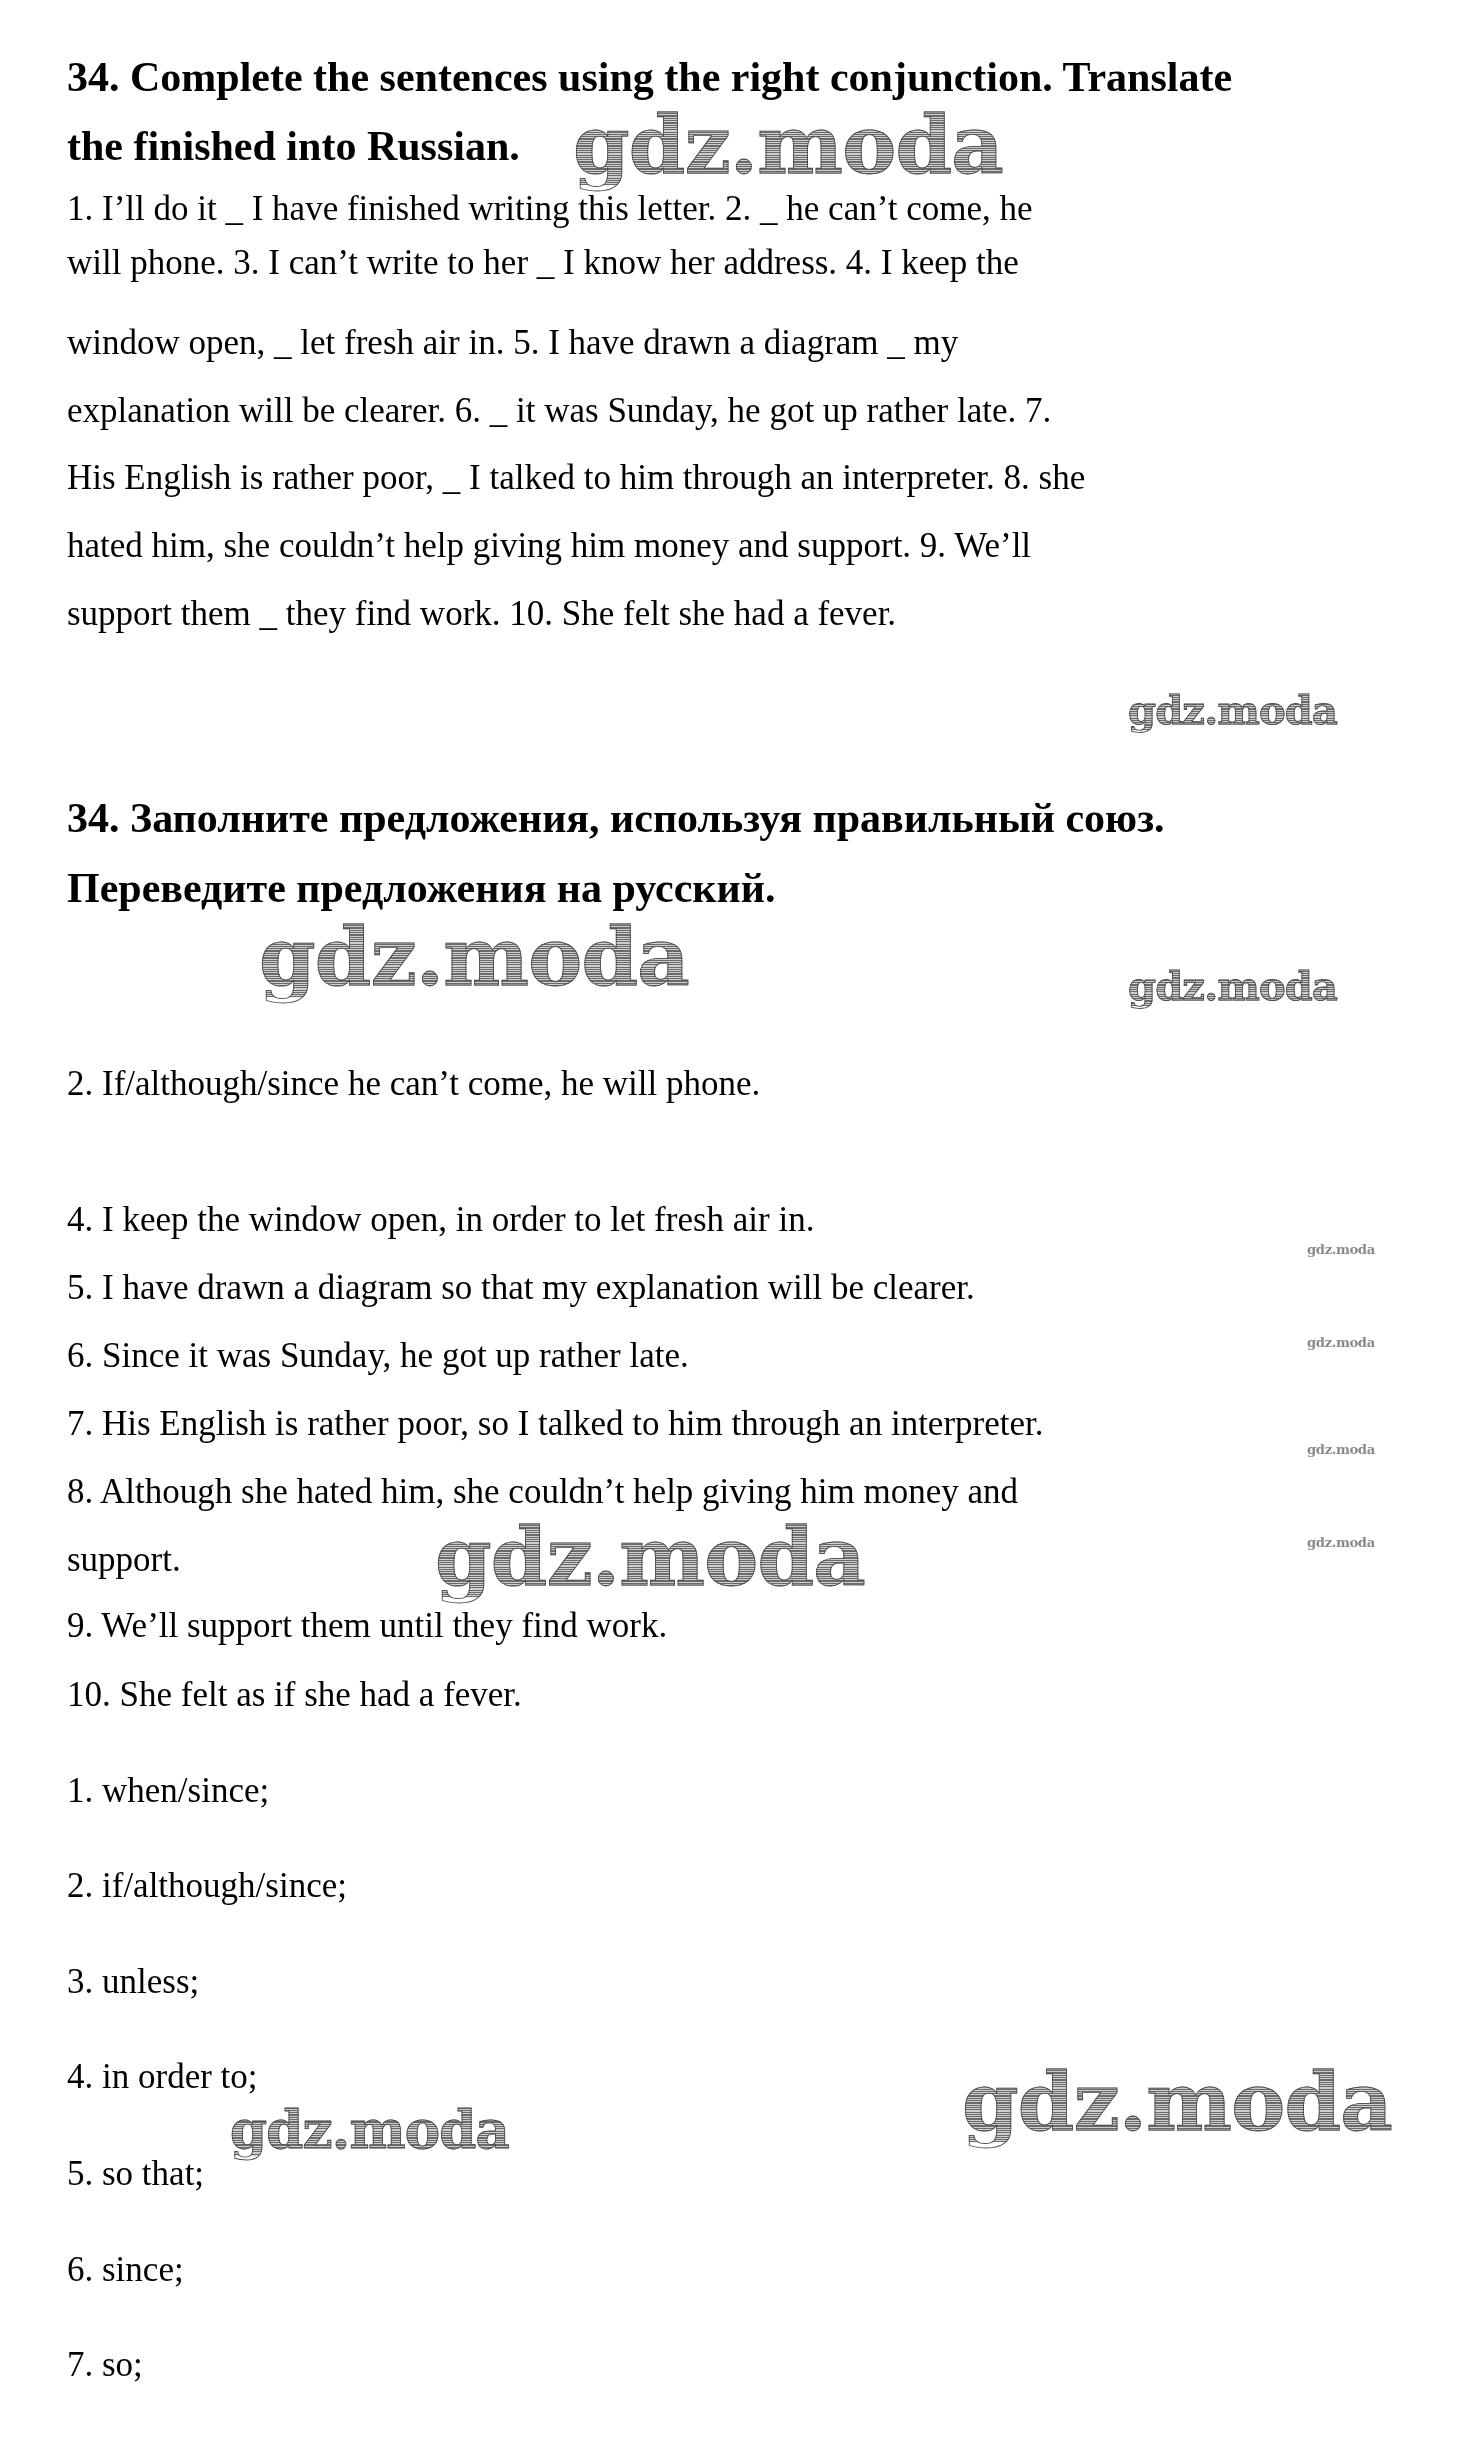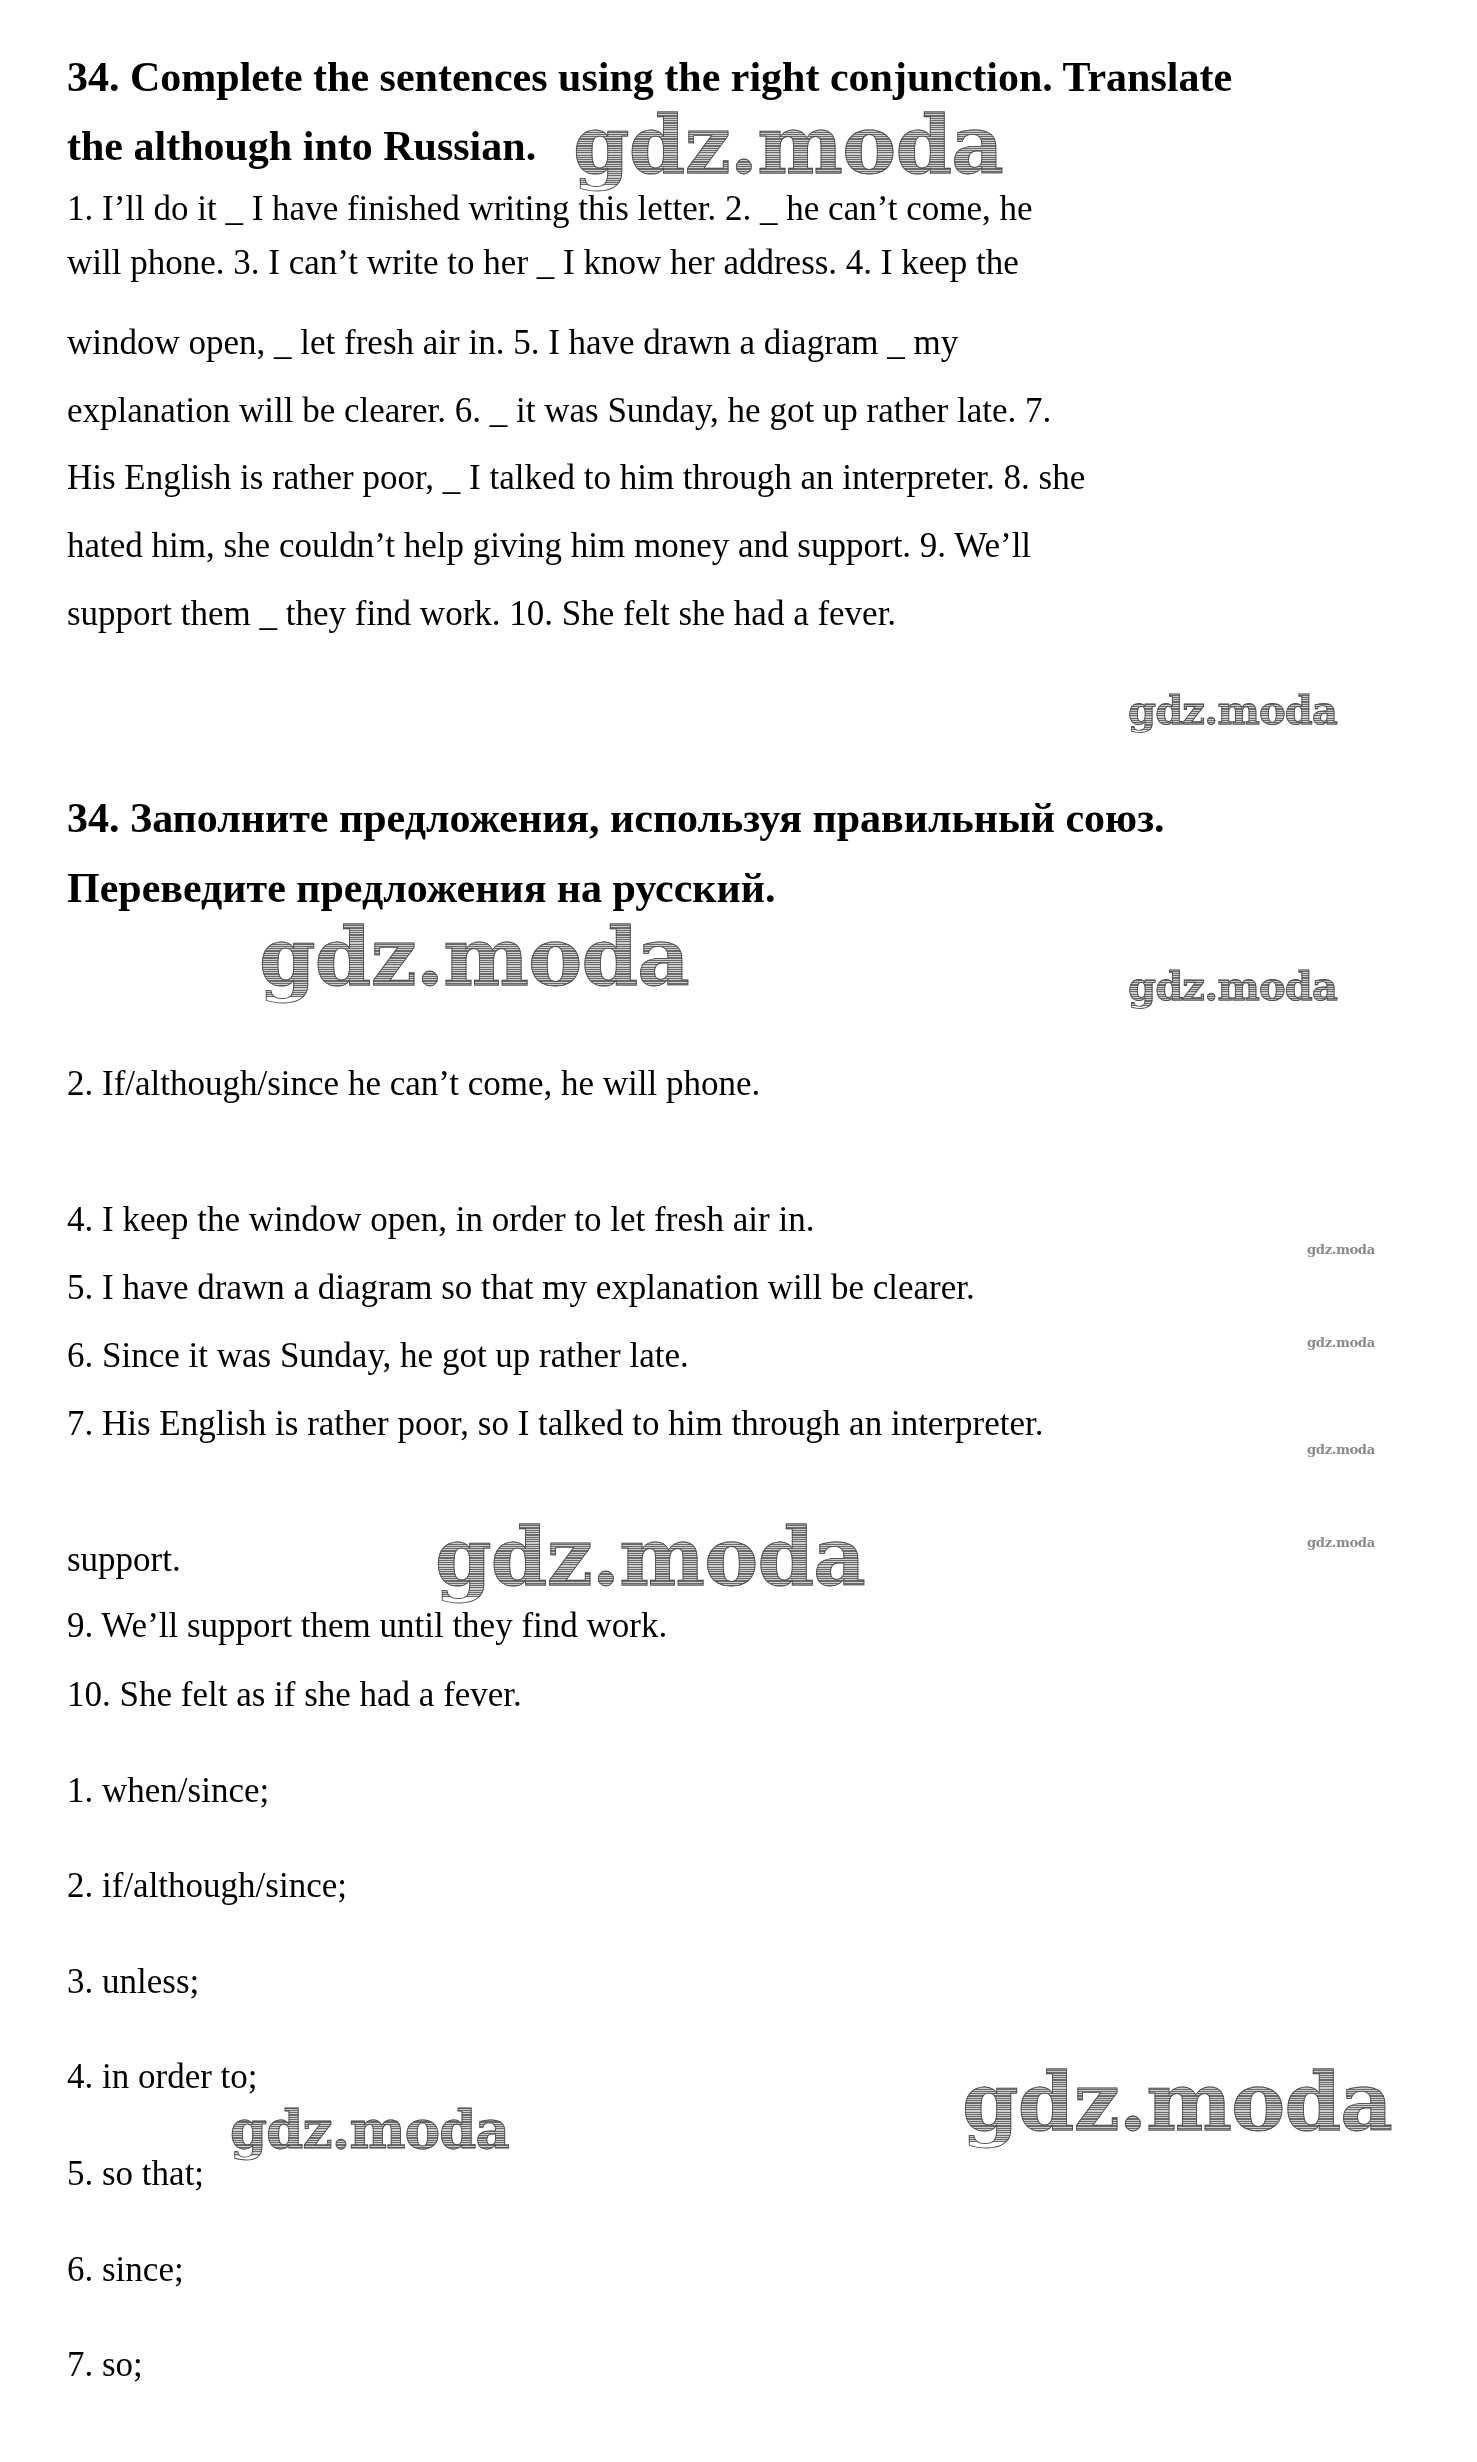--- a/index.html
+++ b/index.html
@@ -28,38 +28,39 @@
     font-weight: bold; font-size: 13.2px; line-height: 1; letter-spacing: -0.4px;
     color: #8a8a8a;
   }
 </style>
 </head>
 <body>
 
 <div class="page">
 
   <div class="line head-line" style="top:56px">34. Complete the sentences using the right conjunction. Translate</div>
-  <div class="line head-line" style="top:125px">the although into Russian.</div>
+  <div class="line head-line" style="top:125px">the finished into Russian.</div>
 
   <div class="line body-line" style="top:191px">1. I’ll do it _ I have finished writing this letter. 2. _ he can’t come, he</div>
   <div class="line body-line" style="top:245px">will phone. 3. I can’t write to her _ I know her address. 4. I keep the</div>
   <div class="line body-line" style="top:325px">window open, _ let fresh air in. 5. I have drawn a diagram _ my</div>
   <div class="line body-line" style="top:393px">explanation will be clearer. 6. _ it was Sunday, he got up rather late. 7.</div>
   <div class="line body-line" style="top:460px">His English is rather poor, _ I talked to him through an interpreter. 8. she</div>
   <div class="line body-line" style="top:528px">hated him, she couldn’t help giving him money and support. 9. We’ll</div>
   <div class="line body-line" style="top:596px">support them _ they find work. 10. She felt she had a fever.</div>
 
   <div class="line head-line" style="top:797px">34. Заполните предложения, используя правильный союз.</div>
   <div class="line head-line" style="top:867px">Переведите предложения на русский.</div>
 
   <div class="line body-line" style="top:1066px">2. If/although/since he can’t come, he will phone.</div>
   <div class="line body-line" style="top:1202px">4. I keep the window open, in order to let fresh air in.</div>
   <div class="line body-line" style="top:1270px">5. I have drawn a diagram so that my explanation will be clearer.</div>
   <div class="line body-line" style="top:1338px">6. Since it was Sunday, he got up rather late.</div>
   <div class="line body-line" style="top:1406px">7. His English is rather poor, so I talked to him through an interpreter.</div>
+  <div class="line body-line" style="top:1474px">8. Although she hated him, she couldn’t help giving him money and</div>
   <div class="line body-line" style="top:1542px">support.</div>
   <div class="line body-line" style="top:1608px">9. We’ll support them until they find work.</div>
   <div class="line body-line" style="top:1677px">10. She felt as if she had a fever.</div>
 
   <div class="line body-line" style="top:1773px">1. when/since;</div>
   <div class="line body-line" style="top:1868px">2. if/although/since;</div>
   <div class="line body-line" style="top:1964px">3. unless;</div>
   <div class="line body-line" style="top:2059px">4. in order to;</div>
   <div class="line body-line" style="top:2156px">5. so that;</div>
   <div class="line body-line" style="top:2252px">6. since;</div>

